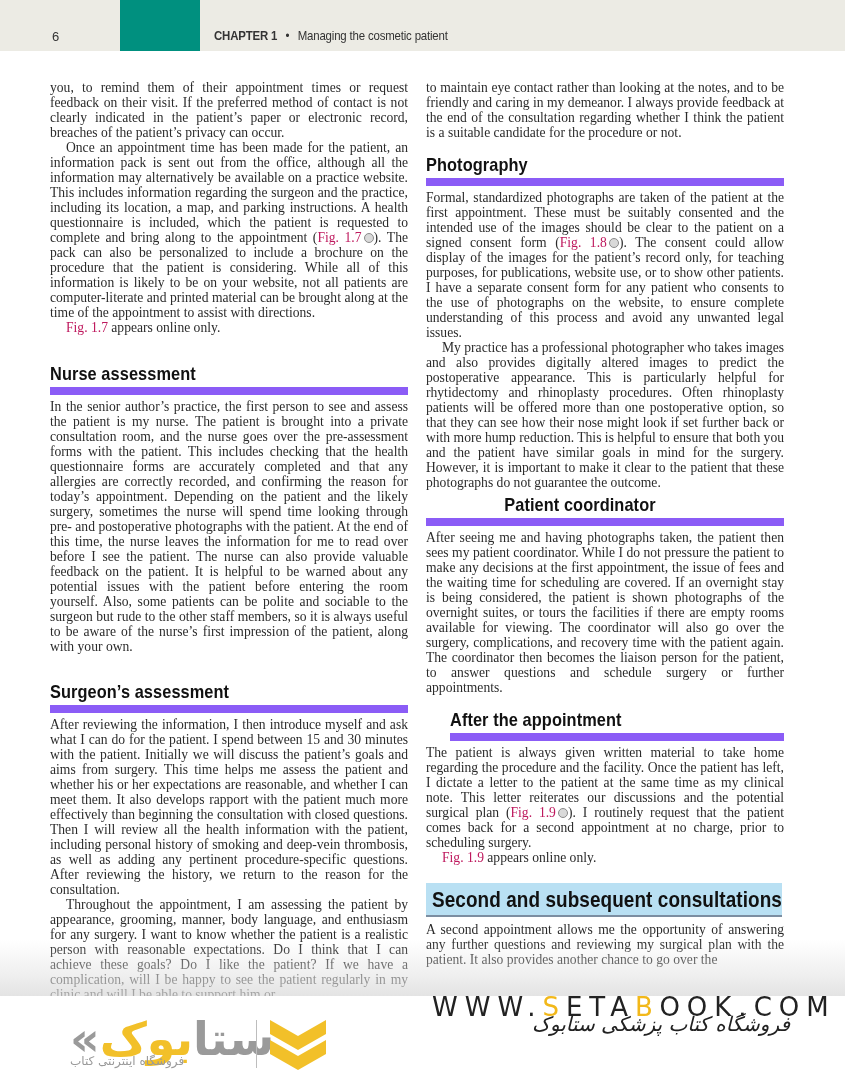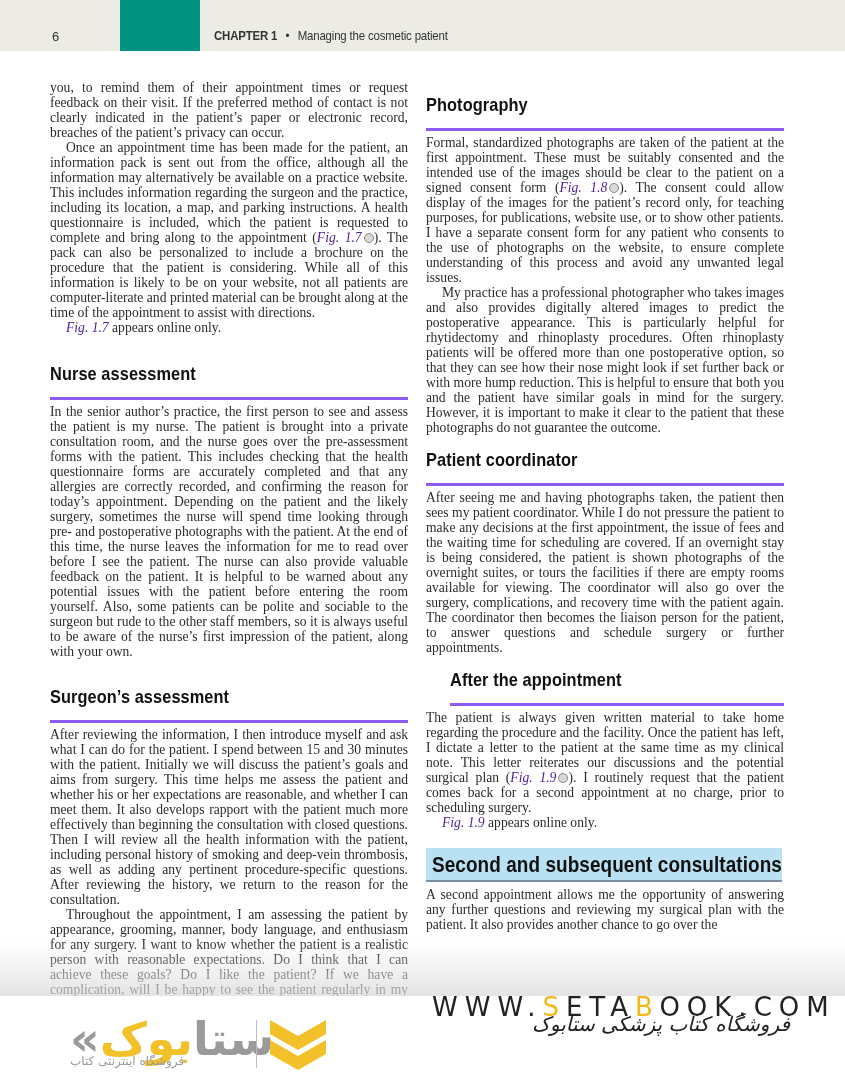--- a/index.html
+++ b/index.html
@@ -11,25 +11,25 @@
     .page-number { position: absolute; left: 52px; top: 29px; font-family: "Liberation Sans", sans-serif; font-size: 13px; color: #333; }
     .running-head { position: absolute; left: 214px; top: 28px; font-family: "Liberation Sans", sans-serif; font-size: 13px; color: #333; letter-spacing: -0.2px; transform: scaleX(0.88); transform-origin: left center; white-space: nowrap; }
     .running-head .chap { font-weight: bold; }
 
     .col { position: absolute; top: 80px; width: 358px; }
     .col-left { left: 50px; }
     .col-right { left: 426px; }
 
     p { font-family: "Liberation Serif", serif; font-size: 13.6px; line-height: 15px; text-align: justify; color: #2b2b2b; hyphens: manual; }
     p.indent { text-indent: 16px; }
-    .fig { color: #4c1d95; font-style: italic; }
+    .fig { color: #be185d; }
     .web-icon { display: inline-block; width: 10px; height: 10px; border-radius: 50%; border: 1.5px solid #8a8a8a; background: #d9d9d9; vertical-align: -1px; margin-left: 2px; }
 
     h2 { font-family: "Liberation Sans", sans-serif; font-weight: bold; font-size: 19px; color: #111; transform: scaleX(0.86); transform-origin: left center; white-space: nowrap; letter-spacing: 0.1px; line-height: 22px; }
-    .section-head { border-bottom: 3px solid #8b5cf6; padding-bottom: 12px; margin-bottom: 4px; }
+    .section-head { border-bottom: 8px solid #8b5cf6; padding-bottom: 2px; margin-bottom: 4px; }
 
     .box-head { background: #b9e0f3; border-bottom: 2px solid #7c8ea1; padding: 5px 6px 3px 6px; margin-bottom: 5px; width: 356px; }
     .box-head h2 { font-size: 22px; line-height: 24px; transform: scaleX(0.86); }
 
     .fade { position: absolute; left: 0; top: 940px; width: 845px; height: 60px; background: linear-gradient(to bottom, rgba(235,235,235,0) 0%, rgba(225,225,225,0.55) 60%, rgba(215,215,215,0.75) 100%); pointer-events: none; }
     .footer { position: absolute; left: 0; top: 996px; width: 845px; height: 84px; background: #ffffff; }
 
     .logo { position: absolute; left: 70px; top: 1012px; width: 240px; height: 60px; }
     .logo-word { position: absolute; left: 0; top: 0; font-family: "DejaVu Sans", sans-serif; font-size: 46px; font-weight: bold; letter-spacing: -2px; }
     .logo-word .grey { color: #9a9a9a; }
@@ -65,28 +65,29 @@
   <p>In the senior author’s practice, the first person to see and assess the patient is my nurse. The patient is brought into a private consultation room, and the nurse goes over the pre-assessment forms with the patient. This includes checking that the health questionnaire forms are accurately completed and that any allergies are correctly recorded, and confirming the reason for today’s appointment. Depending on the patient and the likely surgery, sometimes the nurse will spend time looking through pre- and postoperative photographs with the patient. At the end of this time, the nurse leaves the information for me to read over before I see the patient. The nurse can also provide valuable feedback on the patient. It is helpful to be warned about any potential issues with the patient before entering the room yourself. Also, some patients can be polite and sociable to the surgeon but rude to the other staff members, so it is always useful to be aware of the nurse’s first impression of the patient, along with your own.</p>
 
   <div class="section-head" style="margin-top:27px;">
     <h2>Surgeon’s assessment</h2>
   </div>
   <p>After reviewing the information, I then introduce myself and ask what I can do for the patient. I spend between 15 and 30 minutes with the patient. Initially we will discuss the patient’s goals and aims from surgery. This time helps me assess the patient and whether his or her expectations are reasonable, and whether I can meet them. It also develops rapport with the patient much more effectively than beginning the consultation with closed questions. Then I will review all the health information with the patient, including personal history of smoking and deep-vein thrombosis, as well as adding any pertinent procedure-specific questions. After reviewing the history, we return to the reason for the consultation.</p>
   <p class="indent">Throughout the appointment, I am assessing the patient by appearance, grooming, manner, body language, and enthusiasm for any surgery. I want to know whether the patient is a realistic person with reasonable expectations. Do I think that I can achieve these goals? Do I like the patient? If we have a complication, will I be happy to see the patient regularly in my clinic and will I be able to support him or</p>
 </div>
 
 <div class="col col-right">
+  <p>to maintain eye contact rather than looking at the notes, and to be friendly and caring in my demeanor. I always provide feedback at the end of the consultation regarding whether I think the patient is a suitable candidate for the procedure or not.</p>
 
   <div class="section-head" style="margin-top:14px;">
     <h2>Photography</h2>
   </div>
   <p><span>Formal, standardized photographs are taken of the patient at the first appointment. These must be suitably consented and the intended use of the images should be clear to the patient on a signed consent form (</span><a class="fig">Fig. 1.8</a><span class="web-icon"></span><span>). The consent could allow display of the images for the patient’s record only, for teaching purposes, for publications, website use, or to show other patients. I have a separate consent form for any patient who consents to the use of photographs on the website, to ensure complete understanding of this process and avoid any unwanted legal issues.</span></p>
   <p class="indent">My practice has a professional photographer who takes images and also provides digitally altered images to predict the postoperative appearance. This is particularly helpful for rhytidectomy and rhinoplasty procedures. Often rhinoplasty patients will be offered more than one postoperative option, so that they can see how their nose might look if set further back or with more hump reduction. This is helpful to ensure that both you and the patient have similar goals in mind for the surgery. However, it is important to make it clear to the patient that these photographs do not guarantee the outcome.</p>
 
-  <div class="section-head" style="margin-top:14px;">
+  <div class="section-head" style="margin-top:4px;text-align:center;">
     <h2>Patient coordinator</h2>
   </div>
   <p>After seeing me and having photographs taken, the patient then sees my patient coordinator. While I do not pressure the patient to make any decisions at the first appointment, the issue of fees and the waiting time for scheduling are covered. If an overnight stay is being considered, the patient is shown photographs of the overnight suites, or tours the facilities if there are empty rooms available for viewing. The coordinator will also go over the surgery, complications, and recovery time with the patient again. The coordinator then becomes the liaison person for the patient, to answer questions and schedule surgery or further appointments.</p>
 
   <div class="section-head" style="margin-top:14px;margin-left:24px;">
     <h2>After the appointment</h2>
   </div>
   <p><span>The patient is always given written material to take home regarding the procedure and the facility. Once the patient has left, I dictate a letter to the patient at the same time as my clinical note. This letter reiterates our discussions and the potential surgical plan (</span><a class="fig">Fig. 1.9</a><span class="web-icon"></span><span>). I routinely request that the patient comes back for a second appointment at no charge, prior to scheduling surgery.</span></p>
   <p class="indent"><a class="fig">Fig. 1.9</a><span> appears online only.</span></p>
 

